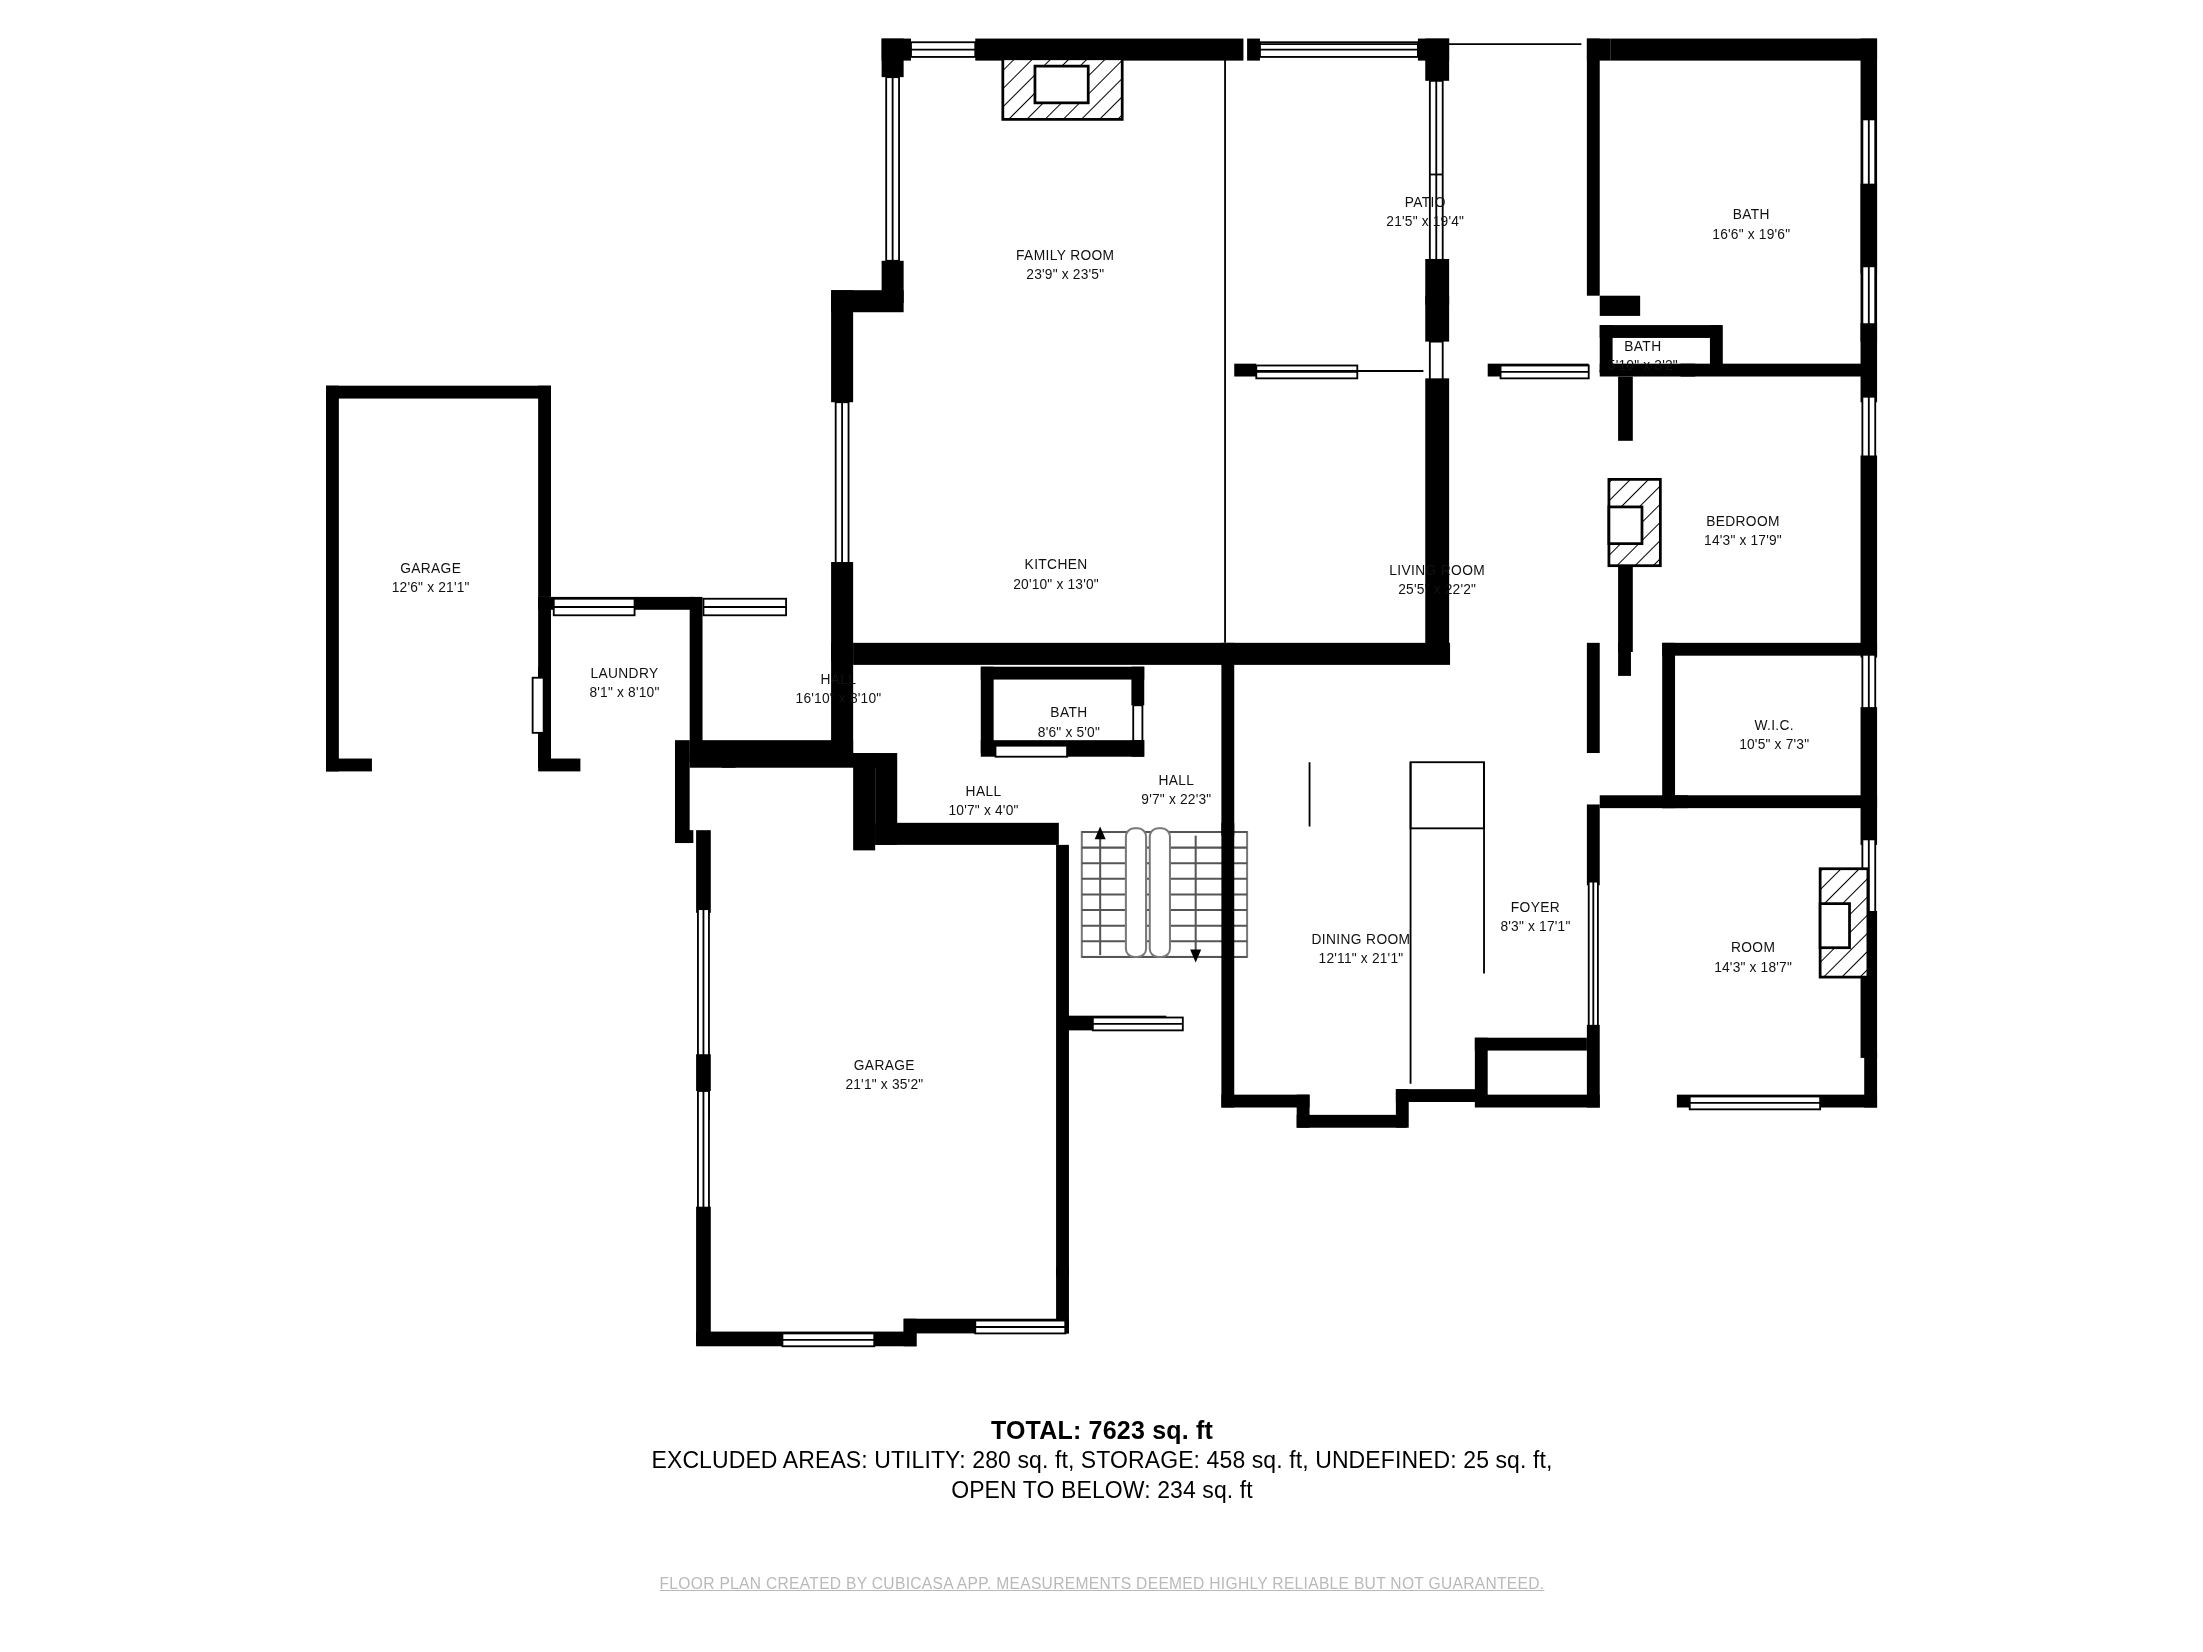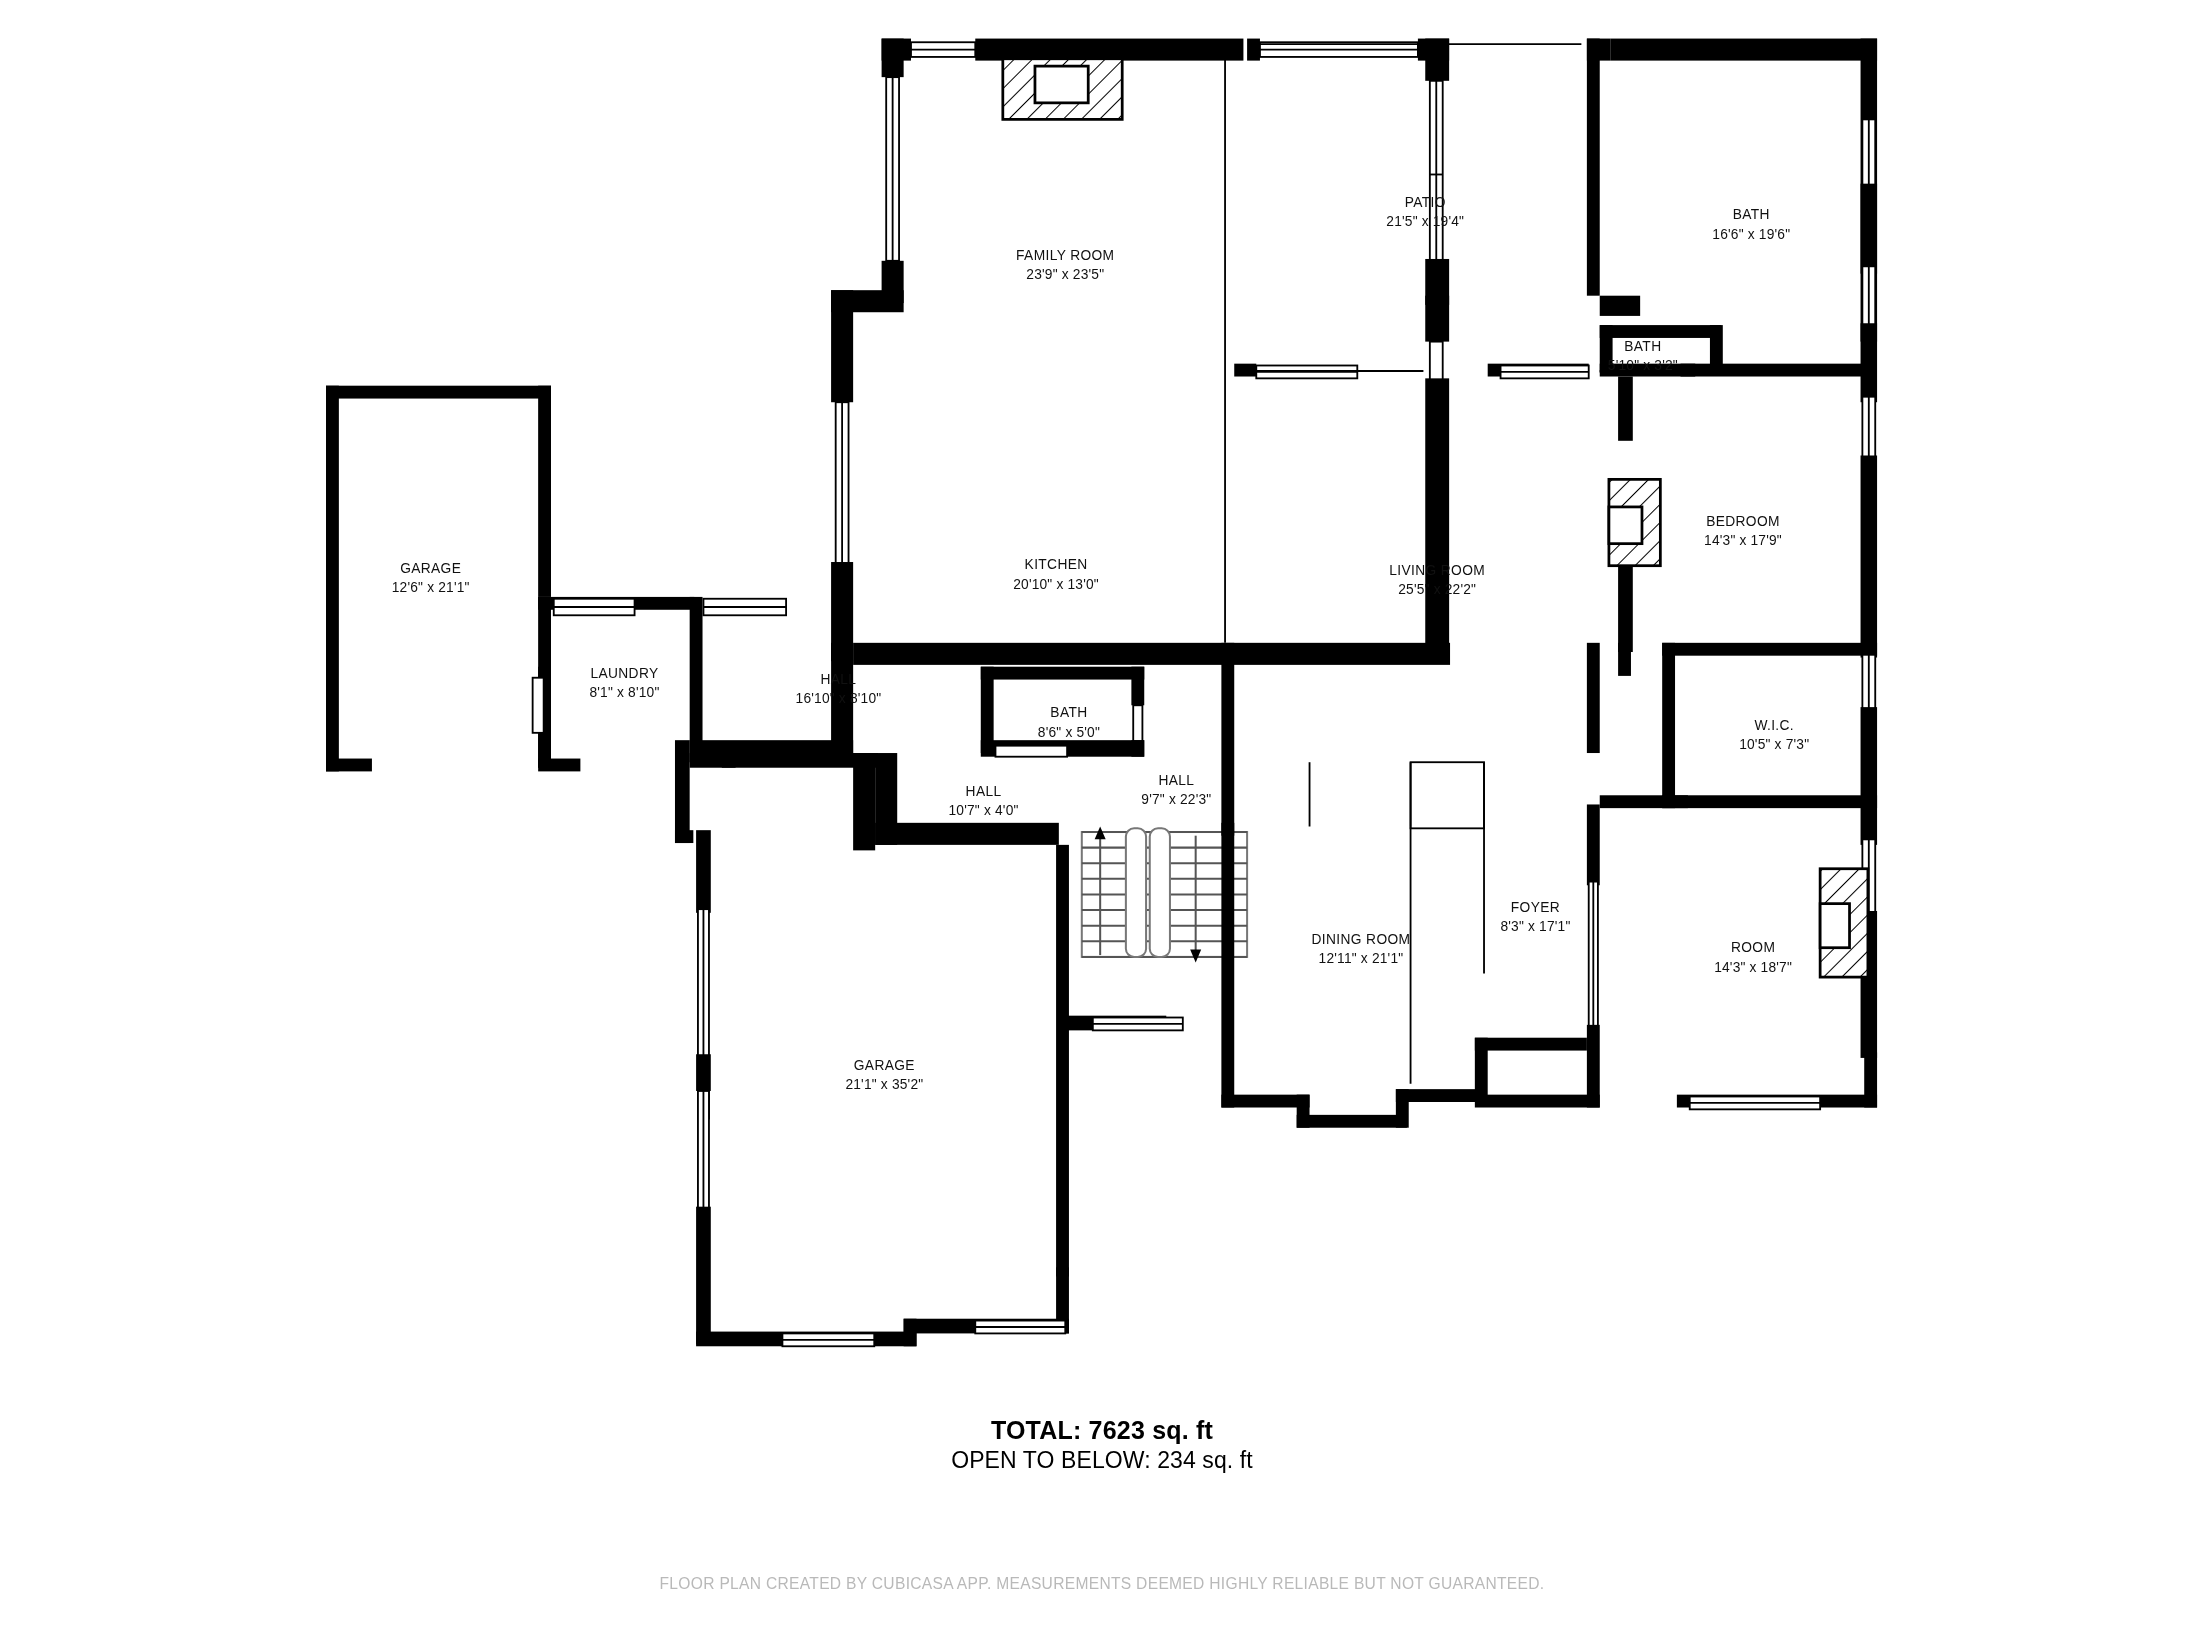--- a/index.html
+++ b/index.html
@@ -71,20 +71,21 @@
   #disclaimer {
     position: absolute;
     left: 0;
     top: 1575px;
     width: 2204px;
     text-align: center;
     font-family: "Liberation Sans", sans-serif;
     font-size: 15.6px;
     color: #b9b9b9;
     letter-spacing: 0.3px;
+    text-decoration: underline;
   }
 </style>
 </head>
 <body>
 
 <div id="plan-wrap">
   <svg id="floorplan" viewBox="0 0 2400 1800" xmlns="http://www.w3.org/2000/svg">
     <defs>
       <pattern id="diag" width="14" height="14" patternTransform="rotate(45)" patternUnits="userSpaceOnUse">
         <rect width="14" height="14" fill="#ffffff"></rect>
@@ -404,18 +405,19 @@
         </g>
         <g>
           <text class="roomlabel" x="963" y="1165">GARAGE</text>
           <text class="roomdim" x="963" y="1186">21'1" x 35'2"</text>
         </g>
       </g>
   </svg>
 
   <div id="summary">
     <div class="total">TOTAL: 7623 sq. ft</div>
+    <div class="line">EXCLUDED AREAS: UTILITY: 280 sq. ft, STORAGE: 458 sq. ft, UNDEFINED: 25 sq. ft,</div>
     <div class="line">OPEN TO BELOW: 234 sq. ft</div>
   </div>
 
   <div id="disclaimer">FLOOR PLAN CREATED BY CUBICASA APP. MEASUREMENTS DEEMED HIGHLY RELIABLE BUT NOT GUARANTEED.</div>
 </div>
 
 
 </body></html>

